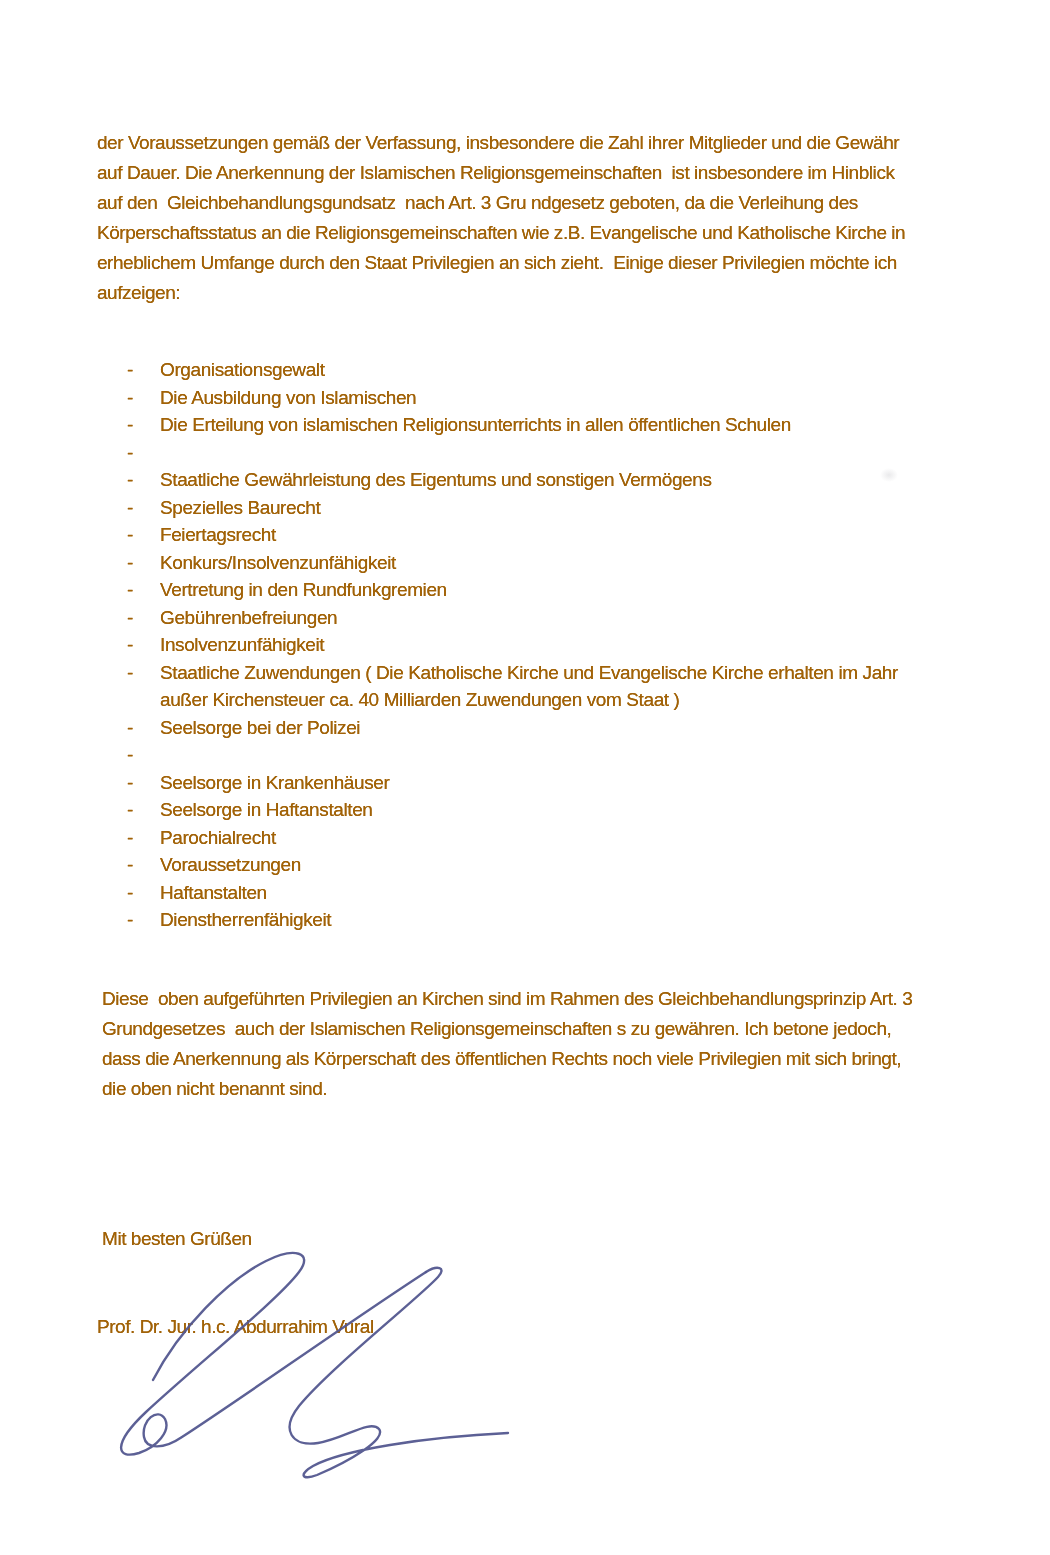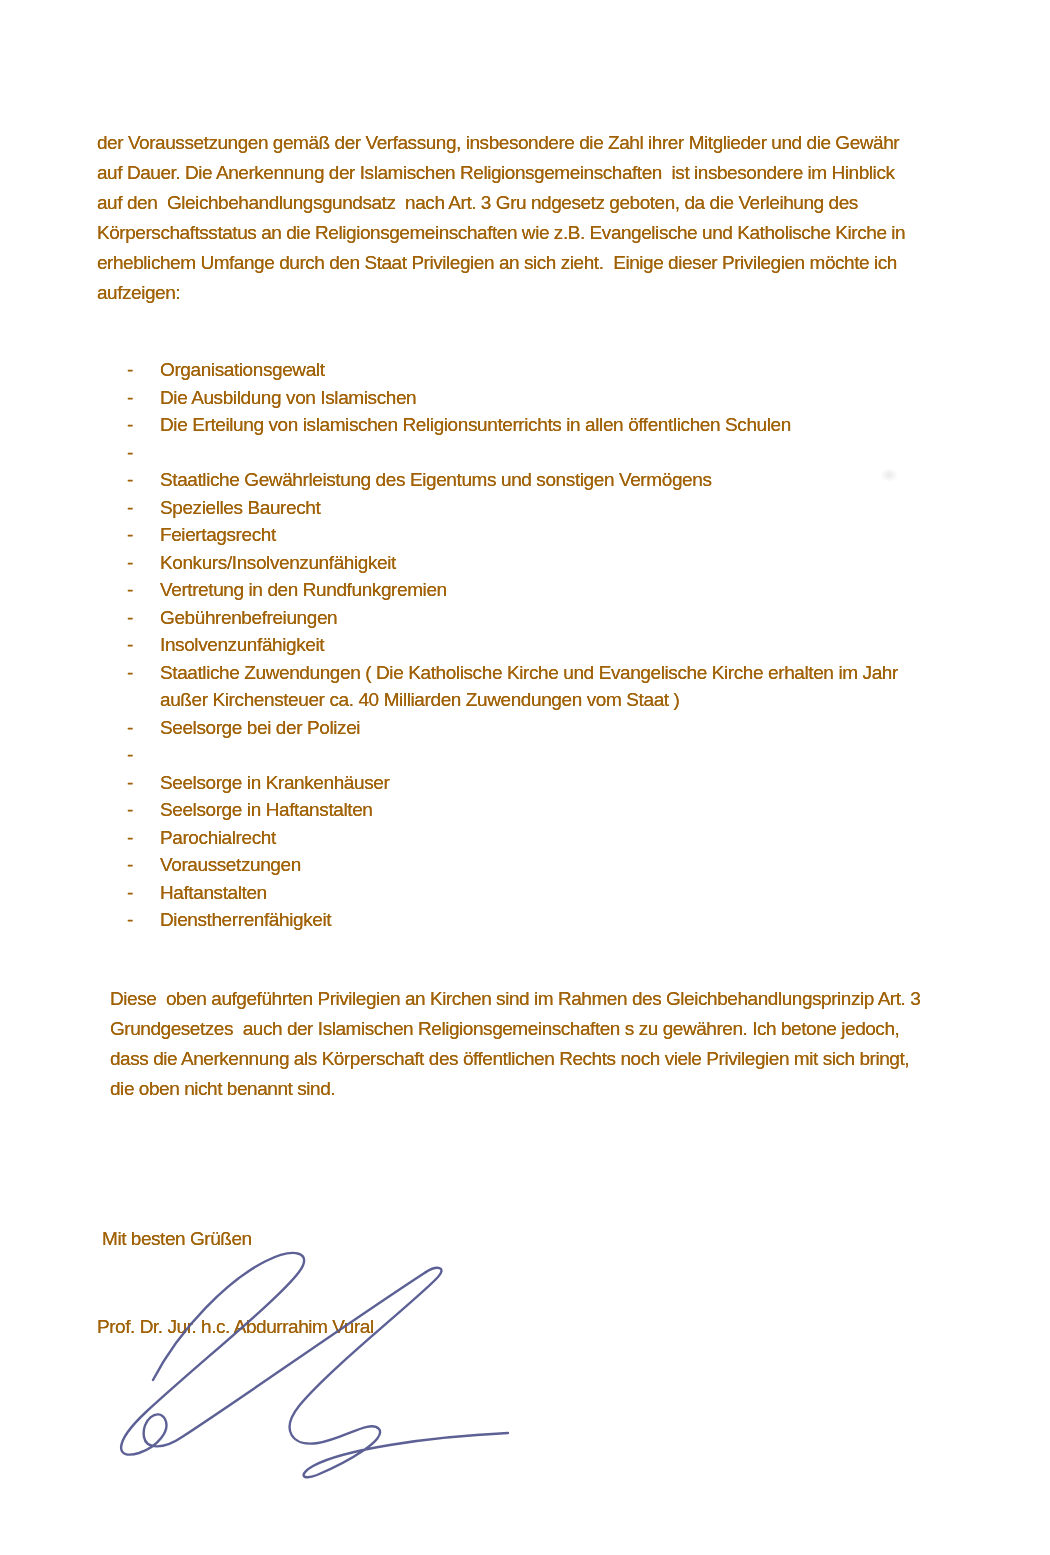--- a/index.html
+++ b/index.html
@@ -18,21 +18,21 @@
   }
   .para, .closing, .signatory {
     position: absolute;
     white-space: pre;            
     font-size: 19px;
     line-height: 30px;
     letter-spacing: -0.45px;
     text-shadow: 0 0 0.5px currentColor;  
   }
   .p1 { left: 97px;  top: 128px; }
-  .p2 { left: 110px;  top: 984px; }
+  .p2 { left: 102px;  top: 984px; }
   .p3 { left: 97px;  top: 1108px; }
   .closing   { left: 102px; top: 1224px; }
   .signatory { left: 97px; top: 1312px; }
 
   .list {
     position: absolute;
     left: 127px;
     top: 356px;
     font-size: 19px;
     line-height: 27.5px;

